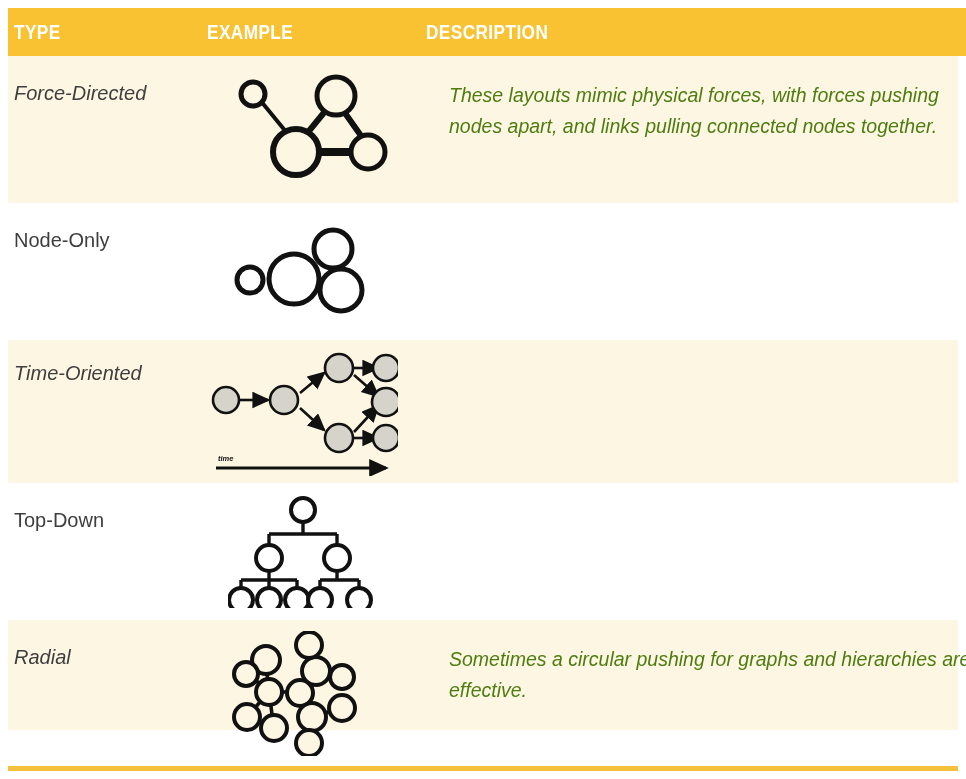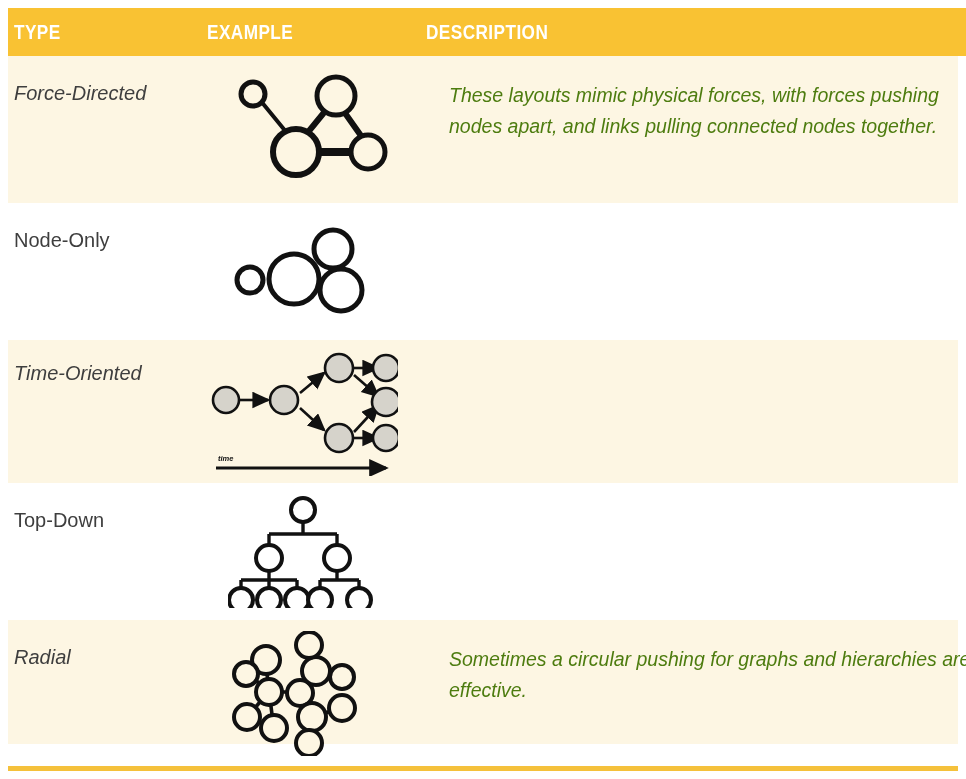--- a/index.html
+++ b/index.html
@@ -211,21 +211,21 @@
           <circle cx="41" cy="104" r="12"></circle>
           <circle cx="69" cy="104" r="12"></circle>
           <circle cx="92" cy="104" r="12"></circle>
           <circle cx="131" cy="104" r="12"></circle>
         </g>
       </svg>
     </div>
 
   </div>
 
-  <div class="row alt" style="top:620px; height:124px;">
+  <div class="row alt" style="top:620px; height:110px;">
     <span class="cell-type" style="top:26px;">Radial</span>
 
     <div class="cell-example" style="top:8px; height:130px;">
       <svg width="150" height="125" viewBox="0 0 150 125">
         <g stroke="#111" stroke-width="3.6" fill="none">
           <line x1="41" y1="60" x2="38" y2="34"></line>
           <line x1="41" y1="60" x2="22" y2="45"></line>
           <line x1="41" y1="60" x2="22" y2="83"></line>
           <line x1="41" y1="60" x2="45" y2="91"></line>
           <line x1="41" y1="60" x2="72" y2="62"></line>

